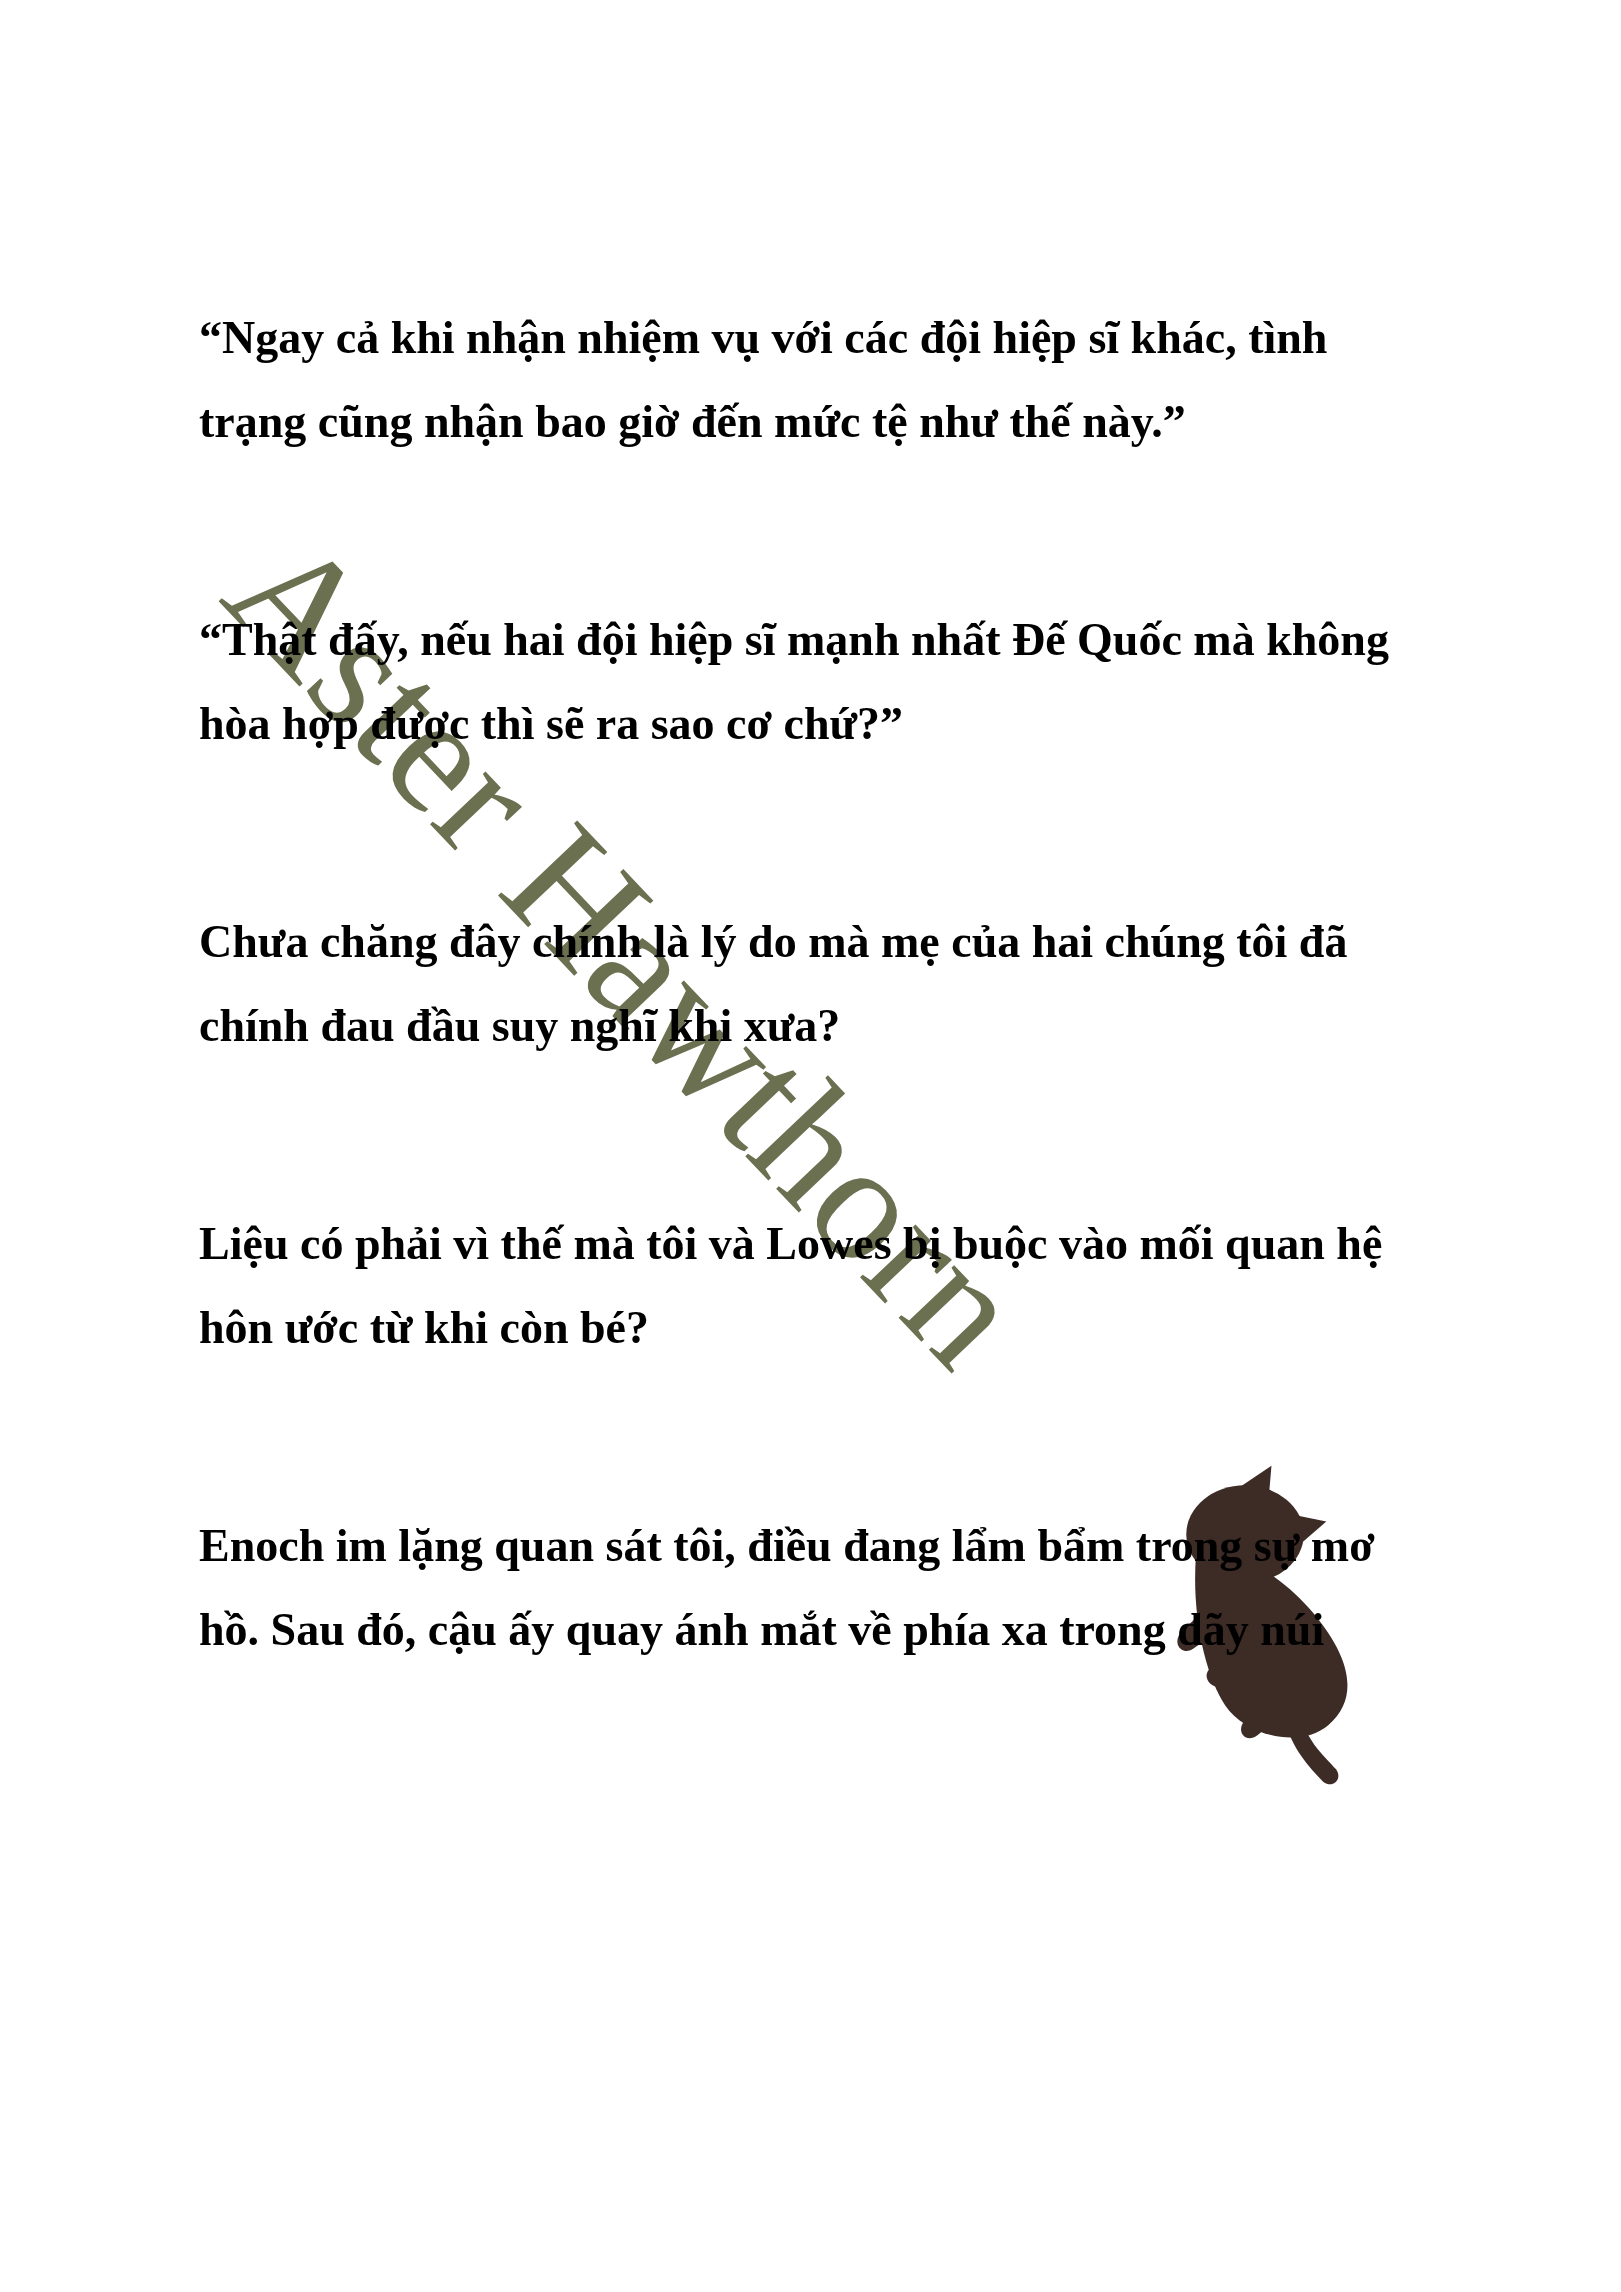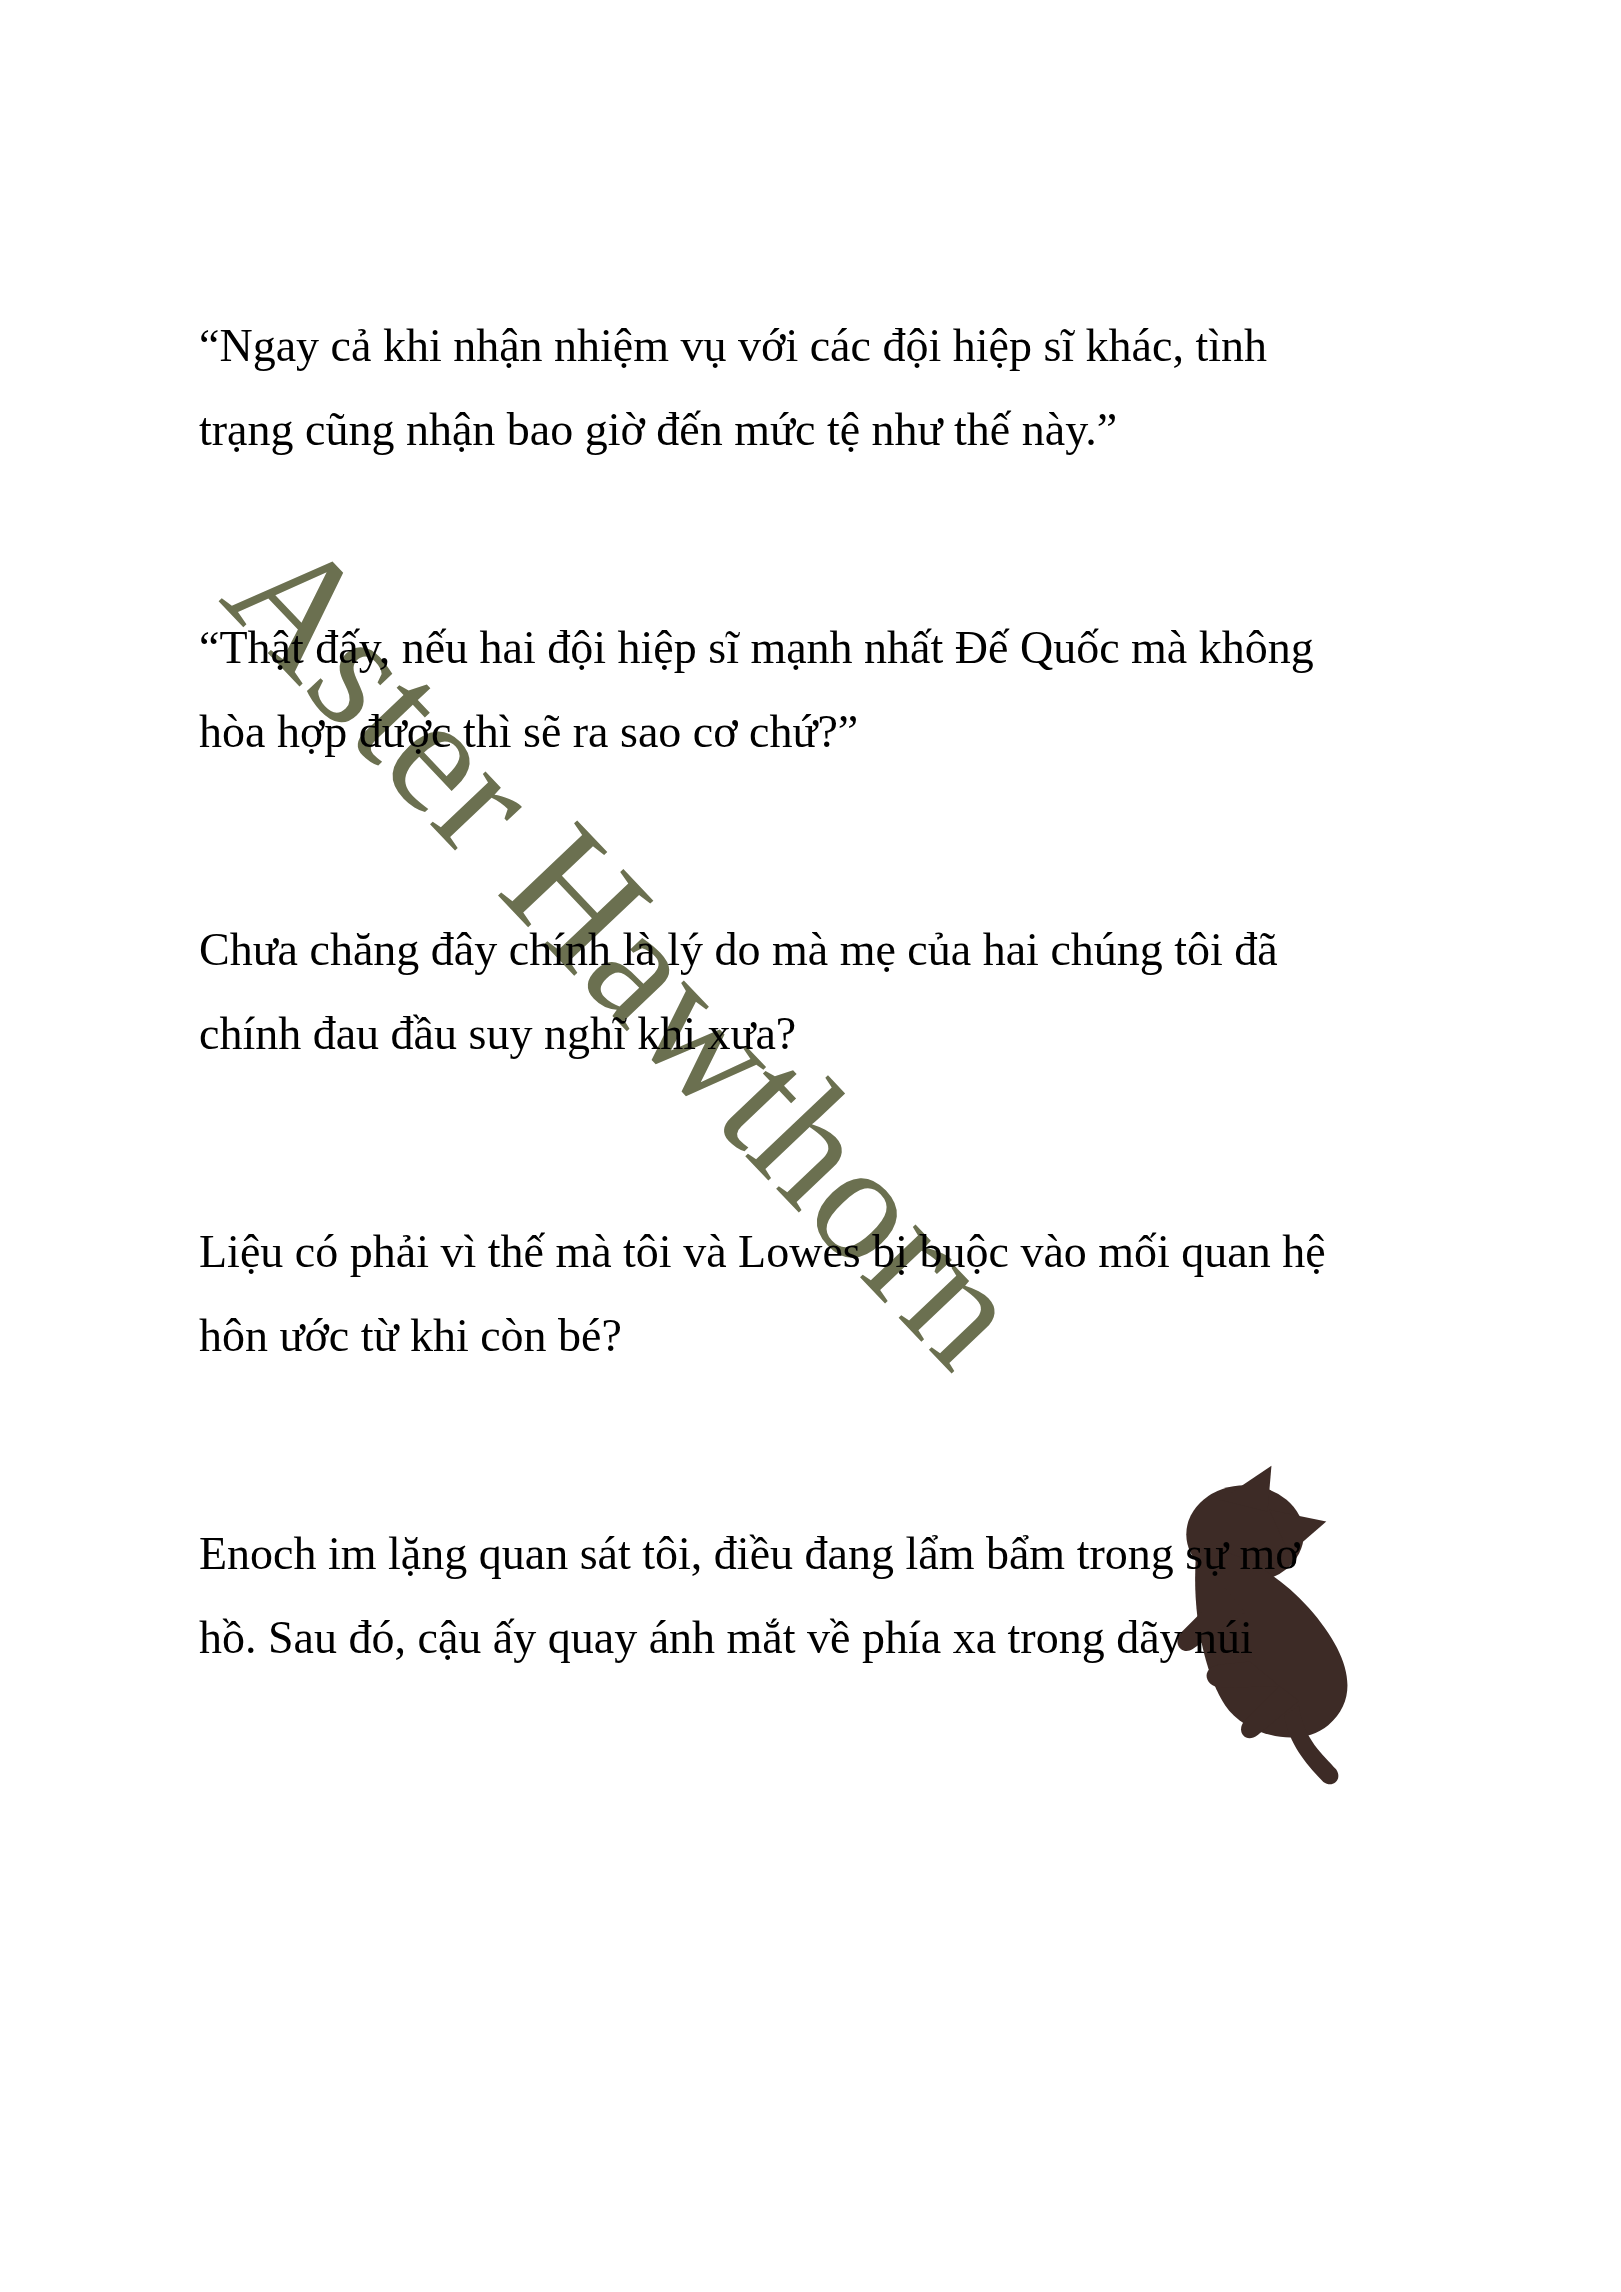--- a/index.html
+++ b/index.html
@@ -27,23 +27,24 @@
       position: absolute;
       left: 1152px;
       top: 1441px;
       width: 235px;
       height: 353px;
       z-index: 1;
     }
     .content {
       position: absolute;
       left: 199px;
-      top: 304px;
+      top: 296px;
       width: 1235px;
       z-index: 2;
+      font-weight: bold;
     }
     .para {
       margin: 0 0 134px 0;
       font-family: "Liberation Serif", "DejaVu Serif", serif;
       font-size: 46px;
       line-height: 84px;
       color: #000000;
       letter-spacing: 0px;
       word-spacing: 0px;
     }

